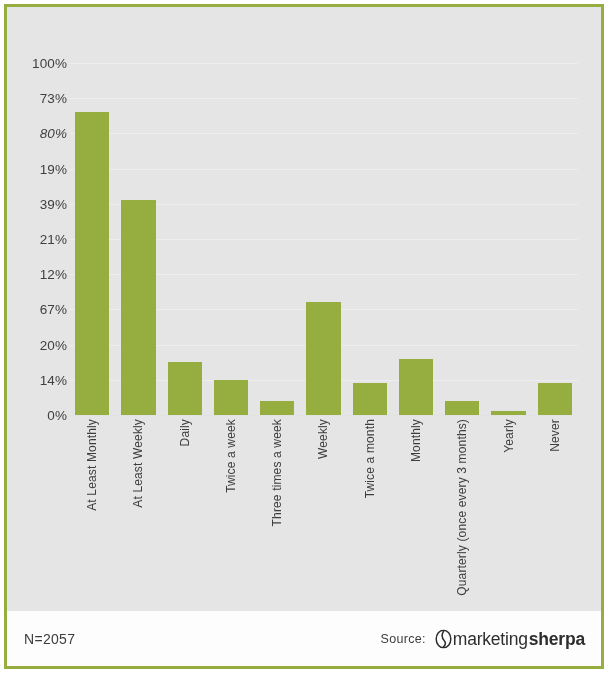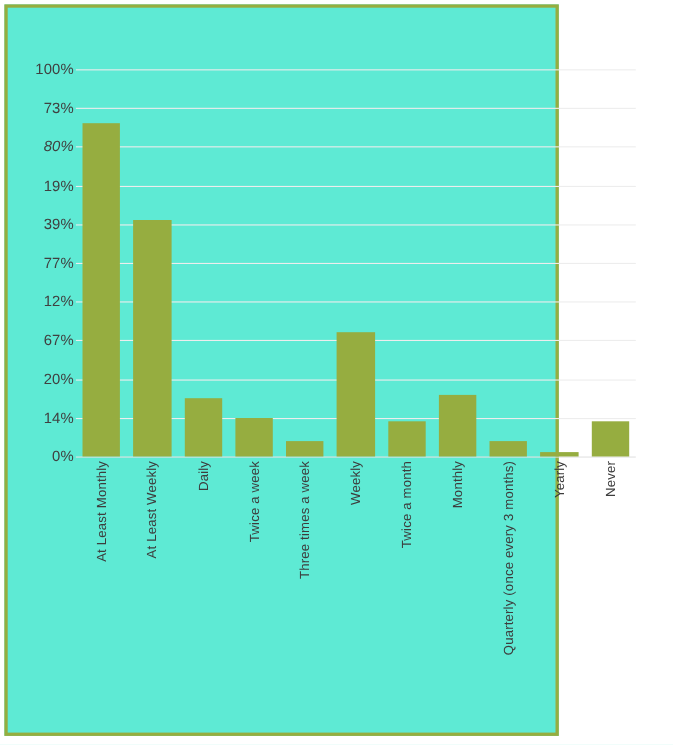--- a/index.html
+++ b/index.html
@@ -11,24 +11,24 @@
     width: 612px;
     height: 677px;
     font-family: "Liberation Sans", sans-serif;
     overflow: hidden;
   }
 
   #chart-card {
     position: absolute;
     left: 4px;
     top: 4px;
-    width: 504px;
+    width: 600px;
     height: 665px;
     border: 3px solid #96ad40;
-    background: #5eead4;
+    background: #e5e5e5;
     box-sizing: border-box;
   }
 
   
   #plot-region {
     position: absolute;
     left: 0;
     top: 0;
     width: 594px;
     height: 604px;
@@ -171,21 +171,21 @@
 <div id="chart-card">
 
   <div id="plot-region">
 
     <div id="y-axis-labels">
         <div class="y-tick" style="top: 0px;">100%</div>
         <div class="y-tick" style="top: 35.2px;">73%</div>
         <div class="y-tick" style="top: 70.4px; font-style: italic;">80%</div>
         <div class="y-tick" style="top: 105.6px;">19%</div>
         <div class="y-tick" style="top: 140.8px;">39%</div>
-        <div class="y-tick" style="top: 176px;">77%</div>
+        <div class="y-tick" style="top: 176px;">21%</div>
         <div class="y-tick" style="top: 211.2px;">12%</div>
         <div class="y-tick" style="top: 246.4px;">67%</div>
         <div class="y-tick" style="top: 281.6px;">20%</div>
         <div class="y-tick" style="top: 316.8px;">14%</div>
         <div class="y-tick" style="top: 352px;">0%</div>
       </div>
 
     <div id="gridlines">
         <div class="gridline" style="top: 0px;"></div>
         <div class="gridline" style="top: 35.2px;"></div>
@@ -245,14 +245,28 @@
         <div class="x-label-slot" style="left: 416.455px; width: 46.2727px;">
           <div class="x-label-text">Yearly</div>
         </div>
         <div class="x-label-slot" style="left: 462.727px; width: 46.2727px;">
           <div class="x-label-text">Never</div>
         </div>
       </div>
 
   </div>
 
+  <div id="footer">
+    <div id="footer-sample-size">N=2057</div>
+    <div id="footer-source">
+      <span id="source-label">Source:</span>
+      <span id="brand-logo">
+        <svg id="brand-mark" viewBox="0 0 17 19">
+          <ellipse cx="8.5" cy="9.5" rx="7.3" ry="8.7" fill="none" stroke="#2e2e2e" stroke-width="1.5"></ellipse>
+          <path d="M 8.6 1.6 C 6.2 5.6 6.6 8.4 9.3 11.2 C 10.8 13.0 10.4 15.6 8.4 17.4" fill="none" stroke="#2e2e2e" stroke-width="1.5" stroke-linecap="round"></path>
+        </svg>
+        <span id="brand-marketing">marketing</span>
+        <span id="brand-sherpa">sherpa</span>
+      </span>
+    </div>
+  </div>
 
 </div>
 
 </body></html>

